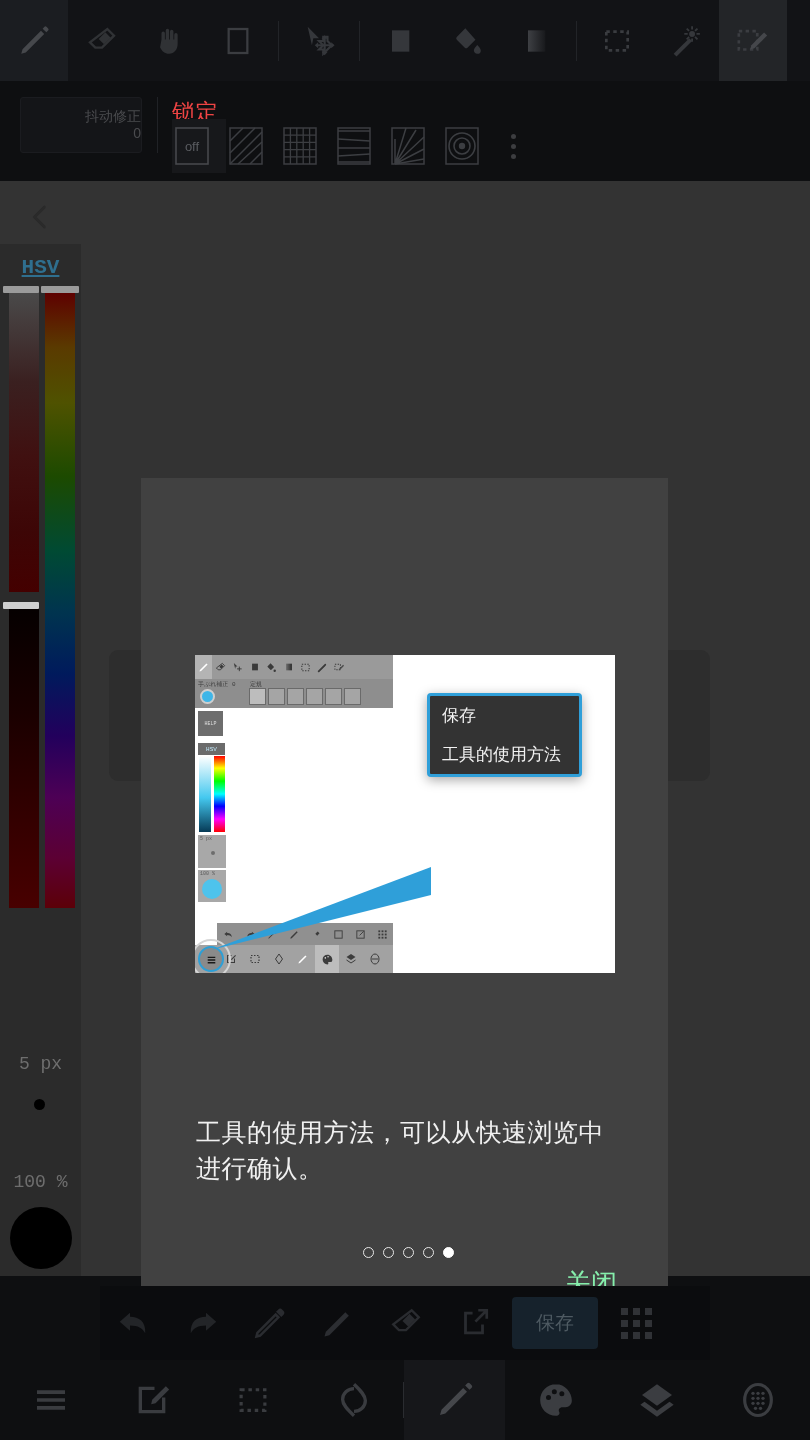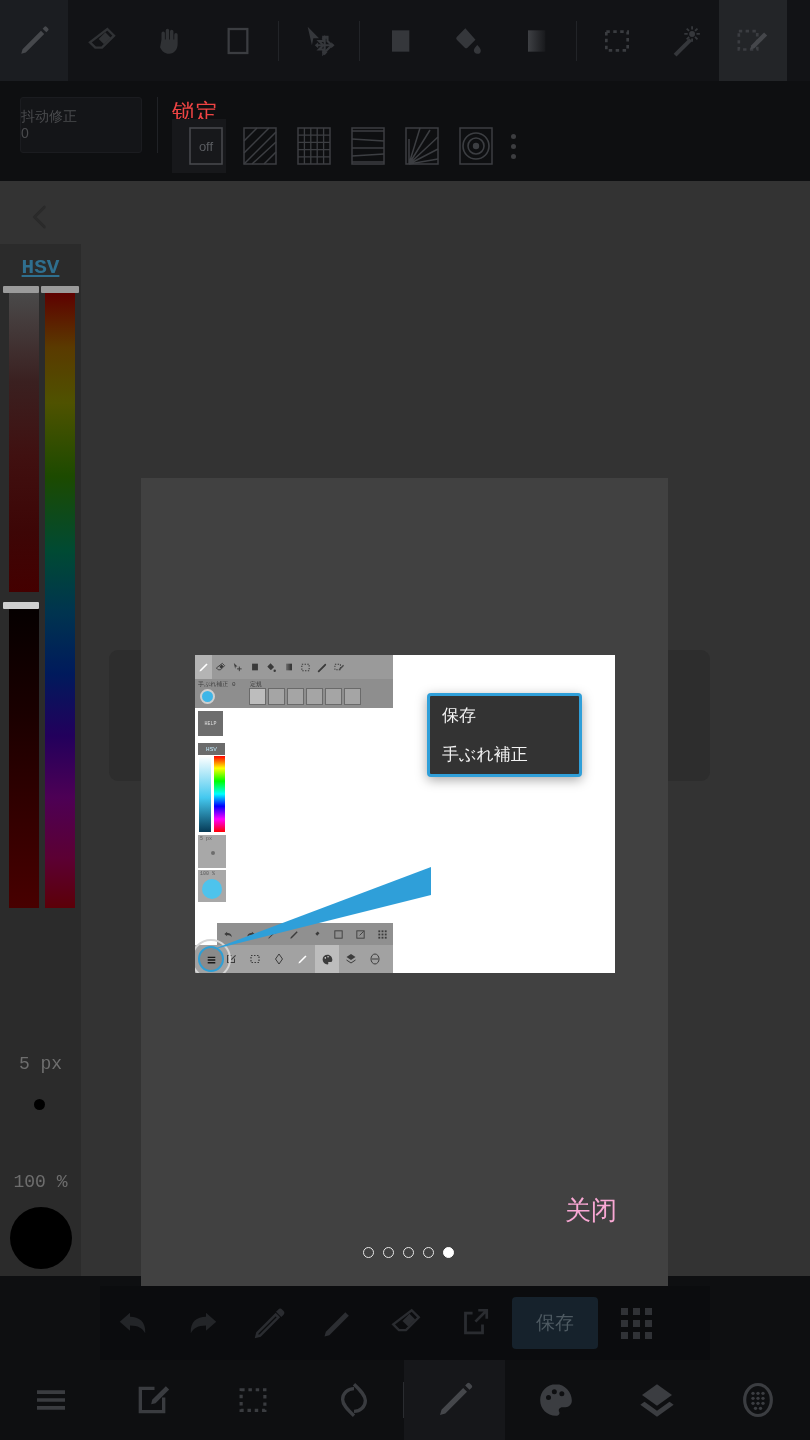--- a/index.html
+++ b/index.html
@@ -23,27 +23,27 @@
   .sep { width:1px; height:40px; background:#222428; margin:0 6px; }
 
   
   .subbar {
     position:absolute; left:0; top:81px; width:810px; height:100px;
     background:#0e0f11;
   }
   .jitterbox {
     position:absolute; left:20px; top:16px; width:122px; height:56px;
     background:#141518; border:1px solid #1b1c20; border-radius:3px;
-    display:flex; flex-direction:column; align-items:flex-start; justify-content:center;
+    display:flex; flex-direction:column; align-items:flex-end; justify-content:center;
     color:#4a4b4e; font-size:14px; line-height:1.25;
   }
   .vdiv { position:absolute; left:157px; top:16px; width:1px; height:56px; background:#202226; }
   .lockLabel { position:absolute; left:172px; top:16px; color:#ef4444; font-size:23px; }
   .lockrow { position:absolute; left:172px; top:38px; display:flex; align-items:center; }
-  .lockcell { width:54px; height:54px; display:flex; align-items:center; justify-content:flex-end; }
+  .lockcell { width:54px; height:54px; display:flex; align-items:center; justify-content:flex-start; }
   .lockcell.sel { background:#17181b; }
   .dots3 { width:34px; height:54px; display:flex; flex-direction:column; align-items:center; justify-content:center; gap:5px; }
   .dots3 i { width:5px; height:5px; border-radius:50%; background:#3c3d40; display:block; }
 
   
   .appArea {
     position:absolute; left:0; top:181px; width:810px; height:1095px;
     background:#333333;
     font-family:Liberation Mono, monospace;
   }
@@ -122,22 +122,22 @@
 
   .calloutLine { position:absolute; left:0; top:0; width:420px; height:318px; pointer-events:none; }
 
   .modalText {
     position:absolute; left:55px; top:639px; width:420px;
     color:#f0f0f0; font-size:25px; line-height:1.42; letter-spacing:.5px;
   }
   .dotsRow { position:absolute; left:222px; top:769px; display:flex; gap:9px; align-items:center; }
   .dotsRow i { width:11px; height:11px; border-radius:50%; border:1.6px solid #e8e8e8; display:block; }
   .dotsRow i.on { background:#ffffff; border-color:#ffffff; }
-  .closeBtn { position:absolute; left:395px; top:711px; width:110px; height:42px;
-    display:flex; align-items:center; justify-content:center; color:#f9a8d4; font-size:26px; }
+  .closeBtn { position:absolute; left:395px; top:784px; width:110px; height:42px;
+    display:flex; align-items:center; justify-content:center; color:#86efac; font-size:26px; }
 
   
   .actionBar {
     position:absolute; left:100px; top:1286px; width:610px; height:74px;
     background:#0b0c0e; display:flex; align-items:center;
   }
   .abItem { width:68px; height:74px; display:flex; align-items:center; justify-content:center; }
   .saveBtn { width:86px; height:52px; margin:0 4px; background:#16222c; border-radius:4px;
     display:flex; align-items:center; justify-content:center; color:#4e5a62; font-size:19px; }
   .gridIcon { display:grid; grid-template-columns:repeat(3,7px); grid-gap:5px; }
@@ -533,24 +533,25 @@
               </svg>
           </div>
         </div>
 
         <svg class="calloutLine" viewBox="0 0 420 318">
           <path d="M16 295 L236 212 L236 240 Z" fill="#2f9fd9"></path>
         </svg>
 
         <div class="popMenu">
           <div class="popItem">保存</div>
-          <div class="popItem">手ぶれ補正</div>
+          <div class="popItem">工具的使用方法</div>
         </div>
       </div>
 
+      <div class="modalText">工具的使用方法，可以从快速浏览中进行确认。</div>
 
       <div class="dotsRow">
         <i></i>
         <i></i>
         <i></i>
         <i></i>
         <i class="on"></i>
       </div>
 
       <div class="closeBtn">关闭</div>

